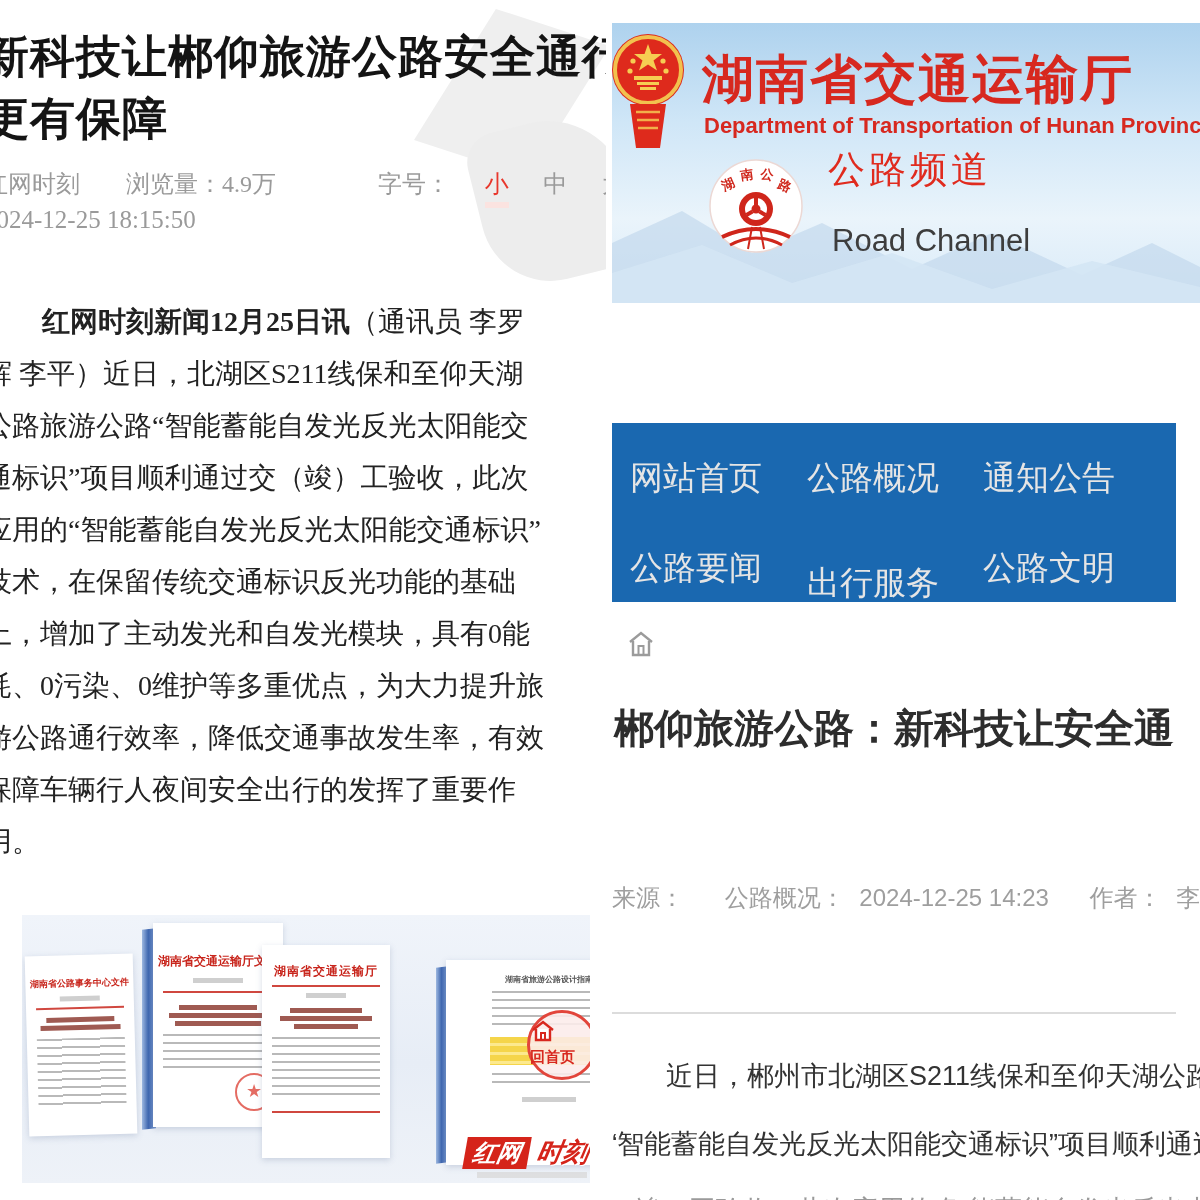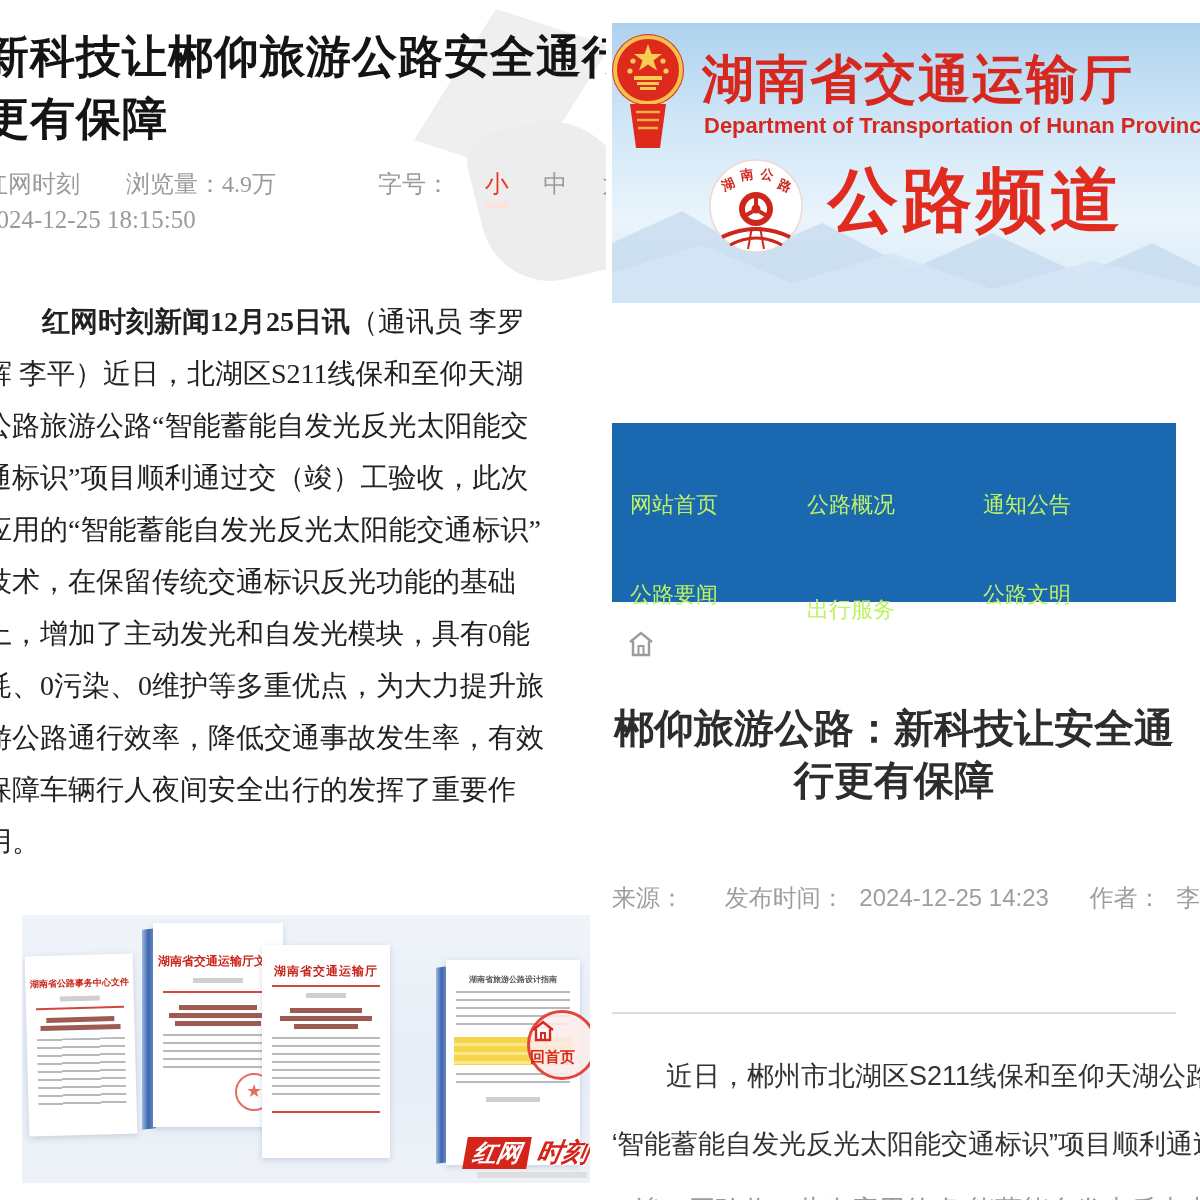--- a/index.html
+++ b/index.html
@@ -53,34 +53,34 @@
   .rw-sub{position:absolute;left:455px;top:257px;width:110px;height:6px;background:#d9d9d9;opacity:.8;}
   
   .right-panel{position:absolute;left:612px;top:0;width:588px;height:1200px;background:#fff;overflow:hidden;}
   .rp-header{position:absolute;left:0;top:23px;width:588px;height:280px;overflow:hidden;
              background:linear-gradient(180deg,#aed2ee 0%,#cfe6f7 35%,#eaf4fb 70%,#d8eaf8 100%);}
   .mountains{position:absolute;left:0;bottom:0;width:588px;height:120px;}
   .rp-org-cn{position:absolute;left:90px;top:22px;width:520px;color:#d7281f;font-weight:bold;
              font-size:52px;white-space:nowrap;letter-spacing:2px;}
   .rp-org-en{position:absolute;left:92px;top:90px;width:540px;color:#d7281f;font-weight:bold;
              font-size:22px;white-space:nowrap;}
-  .rp-channel-cn{position:absolute;left:216px;top:131px;color:#e02b1e;font-weight:bold;font-size:70px;
+  .rp-channel-cn{position:absolute;left:216px;top:122px;color:#e02b1e;font-weight:normal;font-size:37px;
                  letter-spacing:4px;white-space:nowrap;}
   .rp-channel-en{position:absolute;left:220px;top:200px;color:#3d3d3d;font-size:31px;white-space:nowrap;}
   .emblem{position:absolute;left:-2px;top:5px;}
   .rc-logo{position:absolute;left:96px;top:134px;}
   .rp-search{position:absolute;left:0;top:303px;width:560px;height:62px;background:#fff;
              border:2px solid #2a6cab;box-sizing:content-box;}
   .rp-search .ph{position:absolute;left:58px;top:15px;color:#8c8c8c;font-size:26px;}
   .rp-search .mag{position:absolute;left:18px;top:15px;}
   .rp-search-btn{position:absolute;left:443px;top:-1px;width:122px;height:64px;background:#1e6fad;
                  border-radius:8px;color:#fff;font-size:27px;font-weight:bold;text-align:center;
                  line-height:64px;border:none;}
   .rp-nav{position:absolute;left:0;top:423px;width:564px;height:179px;background:#1a68b0;}
-  .rp-nav span{position:absolute;color:#bef264;font-size:22px;white-space:nowrap;cursor:pointer;margin-top:34px;}
+  .rp-nav span{position:absolute;color:#e5e5e5;font-size:33px;white-space:nowrap;cursor:pointer;}
   .rp-breadcrumb{position:absolute;left:14px;top:630px;height:34px;color:#9b9b9b;font-size:25px;
                  white-space:nowrap;}
   .rp-breadcrumb svg{vertical-align:-5px;margin-right:14px;}
   .rp-title{position:absolute;left:0;top:702px;width:564px;text-align:center;color:#2d2d2d;
             font-weight:bold;font-size:40px;line-height:52px;}
   .rp-meta{position:absolute;left:0;top:882px;width:564px;color:#9e9e9e;font-size:24px;white-space:nowrap;}
   .rp-meta span{margin-right:8px;}
   .rp-meta .gap{margin-right:34px;text-align:right;}
   .rp-fontrow{position:absolute;left:0;top:950px;width:564px;text-align:center;color:#8b8b8b;font-size:26px;}
   .rp-fontrow .opt{margin:0 7px;}
@@ -159,21 +159,21 @@
         <div class="redrule" style="margin-top:5px;"></div>
         <div class="gray-sub" style="margin:6px 44px 0;"></div>
         <div class="dkline" style="margin:10px 28px 0;"></div>
         <div class="dkline" style="margin:3px 18px 0;"></div>
         <div class="dkline" style="margin:3px 32px 0;"></div>
         <div class="tlines" style="height:64px;"></div>
         <div class="redrule" style="margin-top:10px;"></div>
       </div>
 
       <div class="spine" style="left:414px;top:52px;width:12px;height:196px;"></div>
-      <div class="doc" style="left:424px;top:45px;width:134px;height:205px;">
+      <div class="doc" style="left:424px;top:45px;width:134px;height:205px;padding-left:36px;">
         <div style="color:#555;font-weight:bold;text-align:center;font-size:8px;margin-top:14px;">湖南省旅游公路设计指南</div>
         <div class="tlines" style="height:40px;margin-top:6px;"></div>
         <div class="hl" style="height:28px;"></div>
         <div class="tlines" style="height:14px;"></div>
         <div class="gray-sub" style="margin:10px 40px 0;"></div>
       </div>
 
       <div class="home-circle">
         <svg width="26" height="24" viewBox="0 0 26 24" style="margin-top:6px;">
           <path d="M3 11 L13 3 L23 11" fill="none" stroke="#d8281f" stroke-width="2.4"></path>
@@ -224,20 +224,21 @@
         <text x="69" y="30" font-size="13" fill="#cf261b" font-weight="bold" transform="rotate(24 69 30)">路</text>
         <circle cx="48" cy="52" r="17" fill="#cf261b"></circle>
         <circle cx="48" cy="52" r="11" fill="#fff"></circle>
         <circle cx="48" cy="52" r="4.5" fill="#cf261b"></circle>
         <path d="M48 48 L48 41 M44.5 54.5 L38.5 58 M51.5 54.5 L57.5 58" stroke="#cf261b" stroke-width="4"></path>
         <path d="M14 80 Q48 64 82 80" fill="none" stroke="#cf261b" stroke-width="4"></path>
         <path d="M22 88 Q48 74 74 88" fill="none" stroke="#cf261b" stroke-width="3"></path>
         <path d="M40 92 L44 70 M56 92 L52 70" stroke="#cf261b" stroke-width="2"></path>
       </svg>
       <div class="rp-channel-cn">公路频道</div>
+      <div class="rp-channel-en">Road Channel</div>
     </div>
 
 
     <div class="rp-nav">
       <span style="left:18px;top:33px;">网站首页</span>
       <span style="left:195px;top:33px;">公路概况</span>
       <span style="left:371px;top:33px;">通知公告</span>
       <span style="left:18px;top:123px;">公路要闻</span>
       <span style="left:195px;top:138px;">出行服务</span>
       <span style="left:371px;top:123px;">公路文明</span>
@@ -246,26 +247,25 @@
     <div class="rp-breadcrumb">
       <svg width="30" height="28" viewBox="0 0 30 28">
         <path d="M4 12 L15 3 L26 12" fill="none" stroke="#9b9b9b" stroke-width="2.4"></path>
         <path d="M7 11 L7 25 L23 25 L23 11" fill="none" stroke="#9b9b9b" stroke-width="2.4"></path>
         <rect x="12.5" y="16" width="5" height="9" fill="none" stroke="#9b9b9b" stroke-width="2"></rect>
       </svg>
     </div>
 
     <div class="rp-title">
       <div>郴仰旅游公路：新科技让安全通</div>
-      <div>行更有保障</div>
     </div>
 
     <div class="rp-meta">
       <span class="gap">来源：</span>
-      <span>发布时间：</span>
+      <span>公路概况：</span>
       <span class="gap">2024-12-25 14:23</span>
       <span>作者：</span>
       <span>李罗辉、李平</span>
     </div>
 
 
     <div class="rp-divider"></div>
 
     <div class="rp-body">
       <div class="bl" style="top:18px;left:54px;">近日，郴州市北湖区S211线保和至仰天湖公路旅游公路</div>

